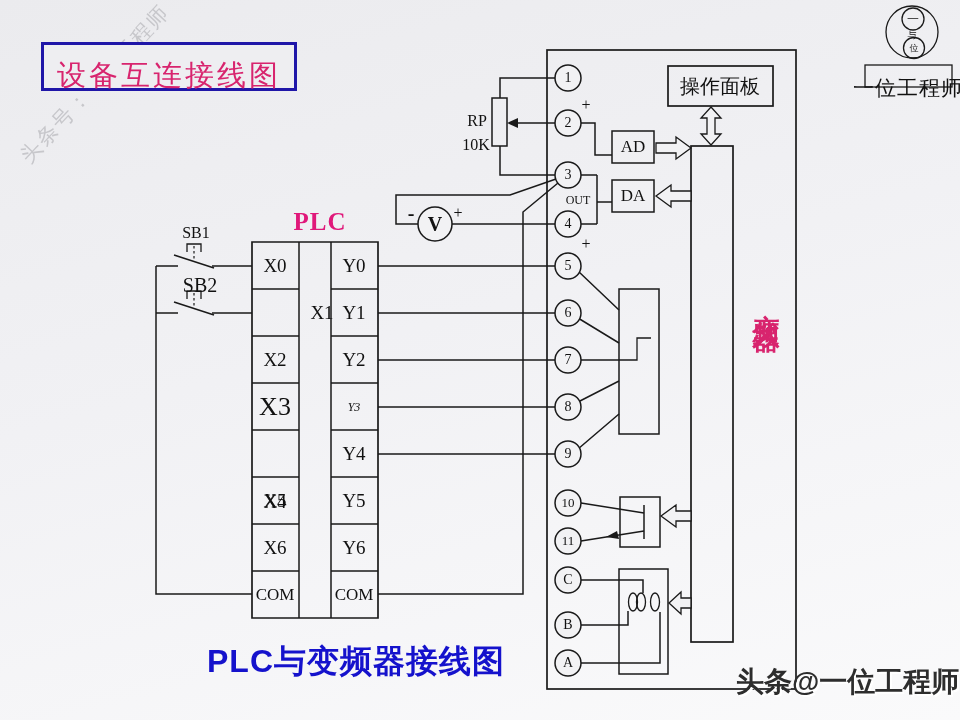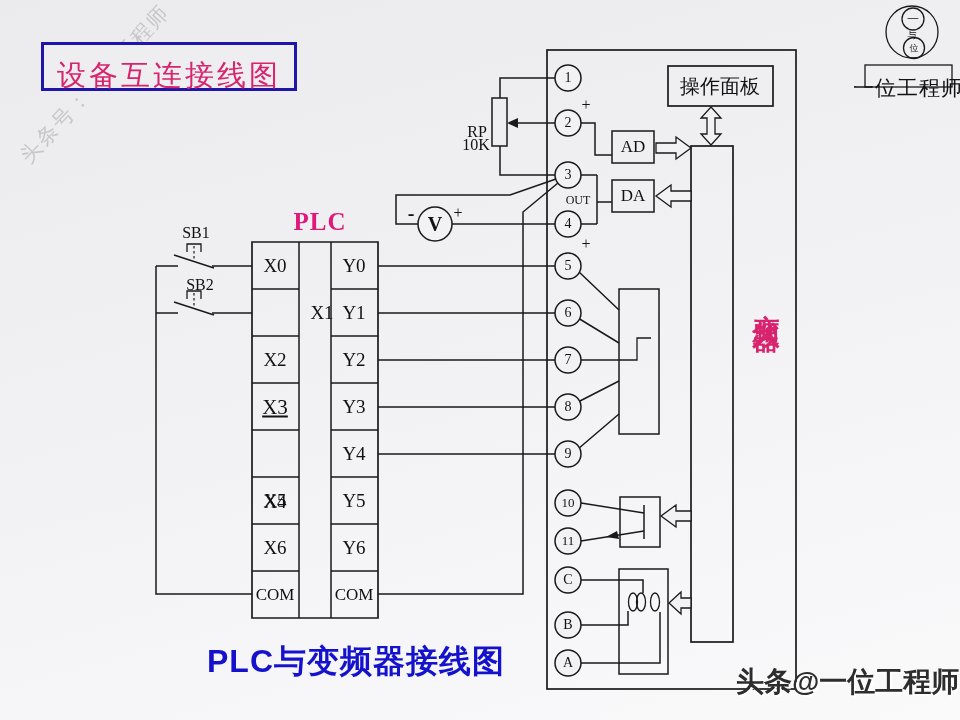--- a/index.html
+++ b/index.html
@@ -156,22 +156,22 @@
       <rect class="thin" x="865" y="65" width="87" height="22" fill="none" stroke-width="2"></rect>
     </g>
   </svg>
 
   <div class="title-box">
     <span class="title-text">设备互连接线图</span>
   </div>
 
   <div class="lbl plc-title" style="left:320px;top:222px;">PLC</div>
   <div class="lbl" style="left:196px;top:233px;font-size:16px;">SB1</div>
-  <div class="lbl" style="left:200px;top:285px;font-size:16px;">SB2</div>
-  <div class="lbl" style="left:477px;top:132px;font-size:16px;">RP</div>
+  <div class="lbl" style="left:200px;top:285px;font-size:20px;">SB2</div>
+  <div class="lbl" style="left:477px;top:121px;font-size:16px;">RP</div>
   <div class="lbl" style="left:476px;top:145px;font-size:16px;">10K</div>
   <div class="lbl" style="left:435px;top:224px;font-size:20px;font-weight:bold;">V</div>
   <div class="lbl" style="left:411px;top:213px;font-size:20px;font-weight:bold;">-</div>
   <div class="lbl" style="left:458px;top:213px;font-size:16px;">+</div>
   <div class="lbl" style="left:586px;top:105px;font-size:16px;">+</div>
   <div class="lbl" style="left:586px;top:244px;font-size:16px;">+</div>
   <div class="lbl" style="left:578px;top:200px;font-size:12px;">OUT</div>
   <div class="lbl" style="left:633px;top:147px;font-size:17px;">AD</div>
   <div class="lbl" style="left:633px;top:196px;font-size:17px;">DA</div>
   <div class="lbl" style="left:720px;top:86px;font-size:20px;">操作面板</div>
@@ -184,29 +184,29 @@
   <div class="lbl" style="left:912px;top:35px;font-size:9px;">与</div>
   <div class="lbl" style="left:914px;top:48px;font-size:9px;">位</div>
   <div class="lbl" style="left:908px;top:88px;font-size:21px;letter-spacing:1px;">一位工程师</div>
 
   <div class="wm-bottom">头条@一位工程师</div>
 
   <div id="gen-labels">
       <div class="lbl cellLbl" style="left: 275px; top: 265.5px; font-size: 19px;">X0</div>
       <div class="lbl cellLbl" style="left: 275px; top: 312.5px; font-size: 19px; margin-left: 47px;">X1</div>
       <div class="lbl cellLbl" style="left: 275px; top: 359.5px; font-size: 19px;">X2</div>
-      <div class="lbl cellLbl" style="left: 275px; top: 406.5px; font-size: 21px; text-decoration: underline;">X3</div>
+      <div class="lbl cellLbl" style="left: 275px; top: 406.5px; font-size: 26px;">X3</div>
       <div class="lbl cellLbl" style="left: 275px; top: 453.5px; font-size: 19px; margin-top: 48px;">X4</div>
       <div class="lbl cellLbl" style="left: 275px; top: 500.5px; font-size: 19px;">X5</div>
       <div class="lbl cellLbl" style="left: 275px; top: 547.5px; font-size: 19px;">X6</div>
       <div class="lbl cellLbl" style="left: 275px; top: 594.5px; font-size: 17px;">COM</div>
       <div class="lbl cellLbl" style="left: 354px; top: 265.5px; font-size: 19px;">Y0</div>
       <div class="lbl cellLbl" style="left: 354px; top: 312.5px; font-size: 19px;">Y1</div>
       <div class="lbl cellLbl" style="left: 354px; top: 359.5px; font-size: 19px;">Y2</div>
-      <div class="lbl cellLbl" style="left: 354px; top: 406.5px; font-size: 19px;">Y3</div>
+      <div class="lbl cellLbl" style="left: 354px; top: 406.5px; font-size: 12px; font-style: italic;">Y3</div>
       <div class="lbl cellLbl" style="left: 354px; top: 453.5px; font-size: 19px;">Y4</div>
       <div class="lbl cellLbl" style="left: 354px; top: 500.5px; font-size: 19px;">Y5</div>
       <div class="lbl cellLbl" style="left: 354px; top: 547.5px; font-size: 19px;">Y6</div>
       <div class="lbl cellLbl" style="left: 354px; top: 594.5px; font-size: 17px;">COM</div>
       <div class="lbl termLbl" style="left: 568px; top: 78px; font-size: 14px;">1</div>
       <div class="lbl termLbl" style="left: 568px; top: 123px; font-size: 14px;">2</div>
       <div class="lbl termLbl" style="left: 568px; top: 175px; font-size: 14px;">3</div>
       <div class="lbl termLbl" style="left: 568px; top: 224px; font-size: 14px;">4</div>
       <div class="lbl termLbl" style="left: 568px; top: 266px; font-size: 14px;">5</div>
       <div class="lbl termLbl" style="left: 568px; top: 313px; font-size: 14px;">6</div>

